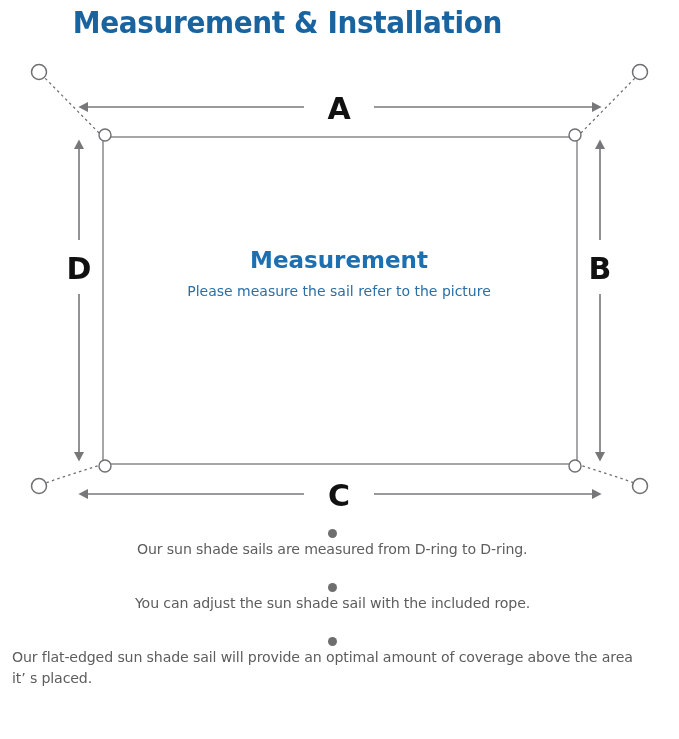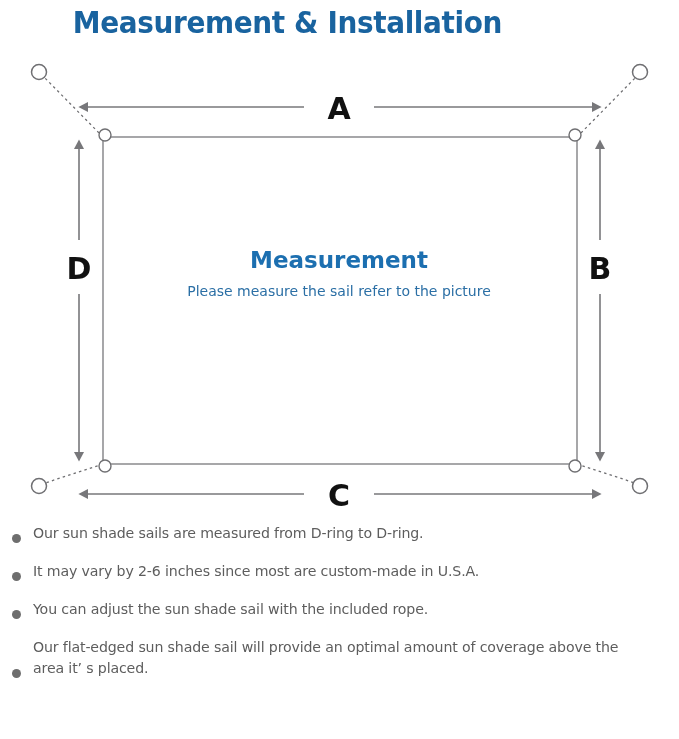--- a/index.html
+++ b/index.html
@@ -82,23 +82,24 @@
   .notes {
     position: absolute;
     top: 522px;
     left: 0;
     width: 679px;
     padding: 0;
     margin: 0;
   }
   .note-row {
     display: flex;
-    align-items: flex-end;
+    align-items: center;
     margin: 0 0 17px 0;
     padding: 0 14px 0 12px;
+    flex-direction: column;
   }
   .note-row:last-child {
     margin-bottom: 12px;
   }
   .note-bullet {
     width: 9px;
     height: 9px;
     border-radius: 50%;
     background: #6e6e6e;
     flex: 0 0 auto;
@@ -188,24 +189,20 @@
     </svg>
   </div>
 
   <div class="notes">
     <div class="note-row">
       <span class="note-bullet"></span>
       <span class="note-text">Our sun shade sails are measured from D-ring to D-ring.</span>
     </div>
     <div class="note-row">
       <span class="note-bullet"></span>
-      <span class="note-text">It may vary by 2-6 inches since most are custom-made in U.S.A.</span>
-    </div>
-    <div class="note-row">
-      <span class="note-bullet"></span>
       <span class="note-text">You can adjust the sun shade sail with the included rope.</span>
     </div>
     <div class="note-row">
       <span class="note-bullet"></span>
       <span class="note-text">Our flat-edged sun shade sail will provide an optimal amount of coverage above the area it’ s placed.</span>
     </div>
   </div>
 
 </div>
 

